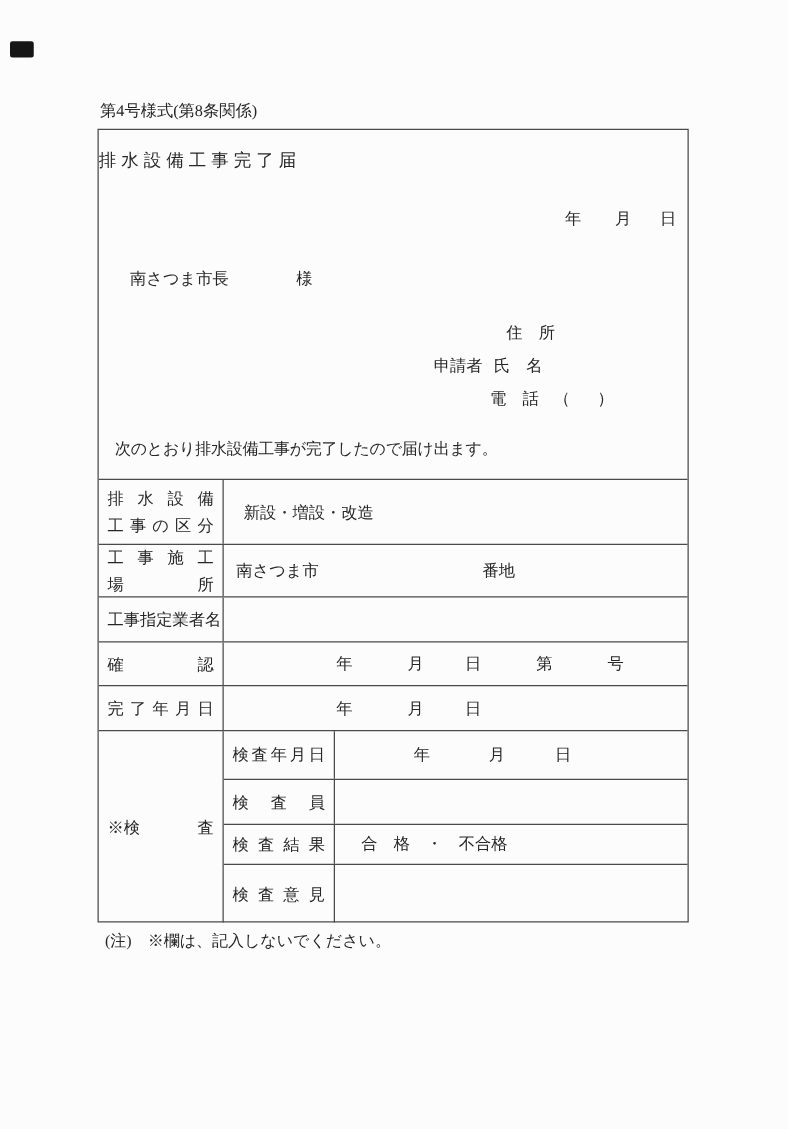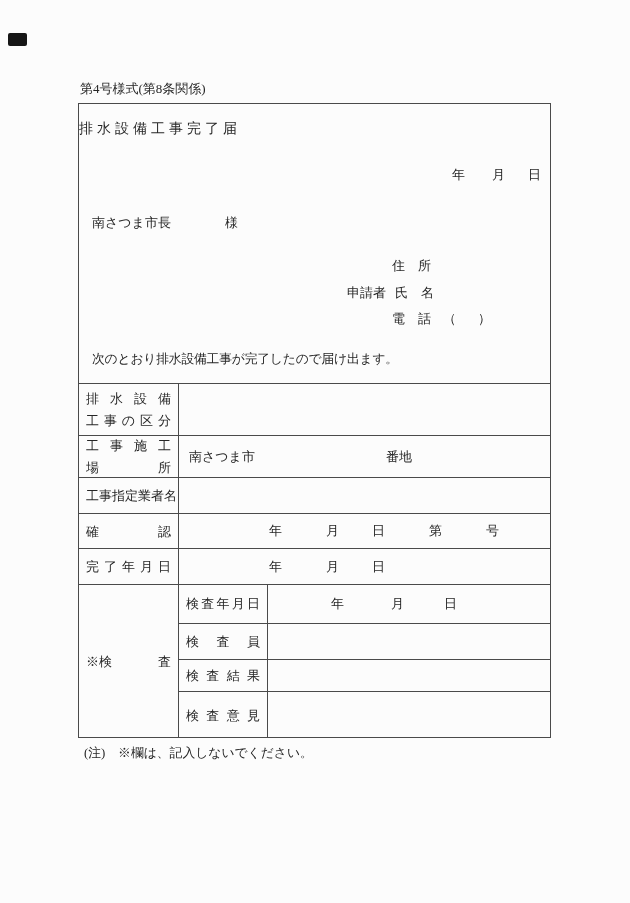--- a/index.html
+++ b/index.html
@@ -9,21 +9,21 @@
     overflow:hidden;
   }
   .scan-mark { position:absolute; left:8px; top:33px; width:19px; height:13px; background:#161616; border-radius:2px; }
   .form-number { position:absolute; left:80px; top:80px; font-size:13px; }
   .form-box { position:absolute; left:78px; top:103px; width:473px; height:635px;
     border:1px solid #4a4a4a; box-sizing:border-box; }
   .title { position:absolute; top:16px; left:0; width:100%; 
     font-size:14px; letter-spacing:4px; white-space:nowrap; }
   .date-line { position:absolute; top:62px; left:0; width:100%; height:16px; font-size:13px; }
   .dspan { position:absolute; white-space:nowrap; }
-  .addressee-line { position:absolute; top:110px; left:0; width:100%; height:16px; font-size:13px; }
+  .addressee-line { position:absolute; top:110px; left:12px; width:100%; height:16px; font-size:13px; }
   .applicant-block { position:absolute; top:0; left:0; width:100%; height:100%; font-size:13px; }
   .statement { position:absolute; left:13px; top:247px; font-size:12.8px; letter-spacing:-0.2px; white-space:nowrap;text-align:right; }
 
   .ftable { position:absolute; left:0; top:279px; width:100%; height:355px;
     display:flex; flex-direction:column; font-size:13px; }
   .trow { display:flex; border-top:1px solid #4a4a4a; box-sizing:border-box; }
   .lcell { width:100px; flex:0 0 100px; border-right:1px solid #4a4a4a; box-sizing:border-box;
     padding:0 7px; display:flex; flex-direction:column; justify-content:center; gap:7px; }
   .lline { line-height:15px; }
   .vcell { flex:1; position:relative; display:flex; align-items:center; box-sizing:border-box; }
@@ -55,21 +55,21 @@
       <span class="dspan" style="left:413px">月</span>
       <span class="dspan" style="left:449px">日</span>
     </div>
 
     <div class="addressee-line">
       <span class="dspan" style="left:13px">南さつま市長</span>
       <span class="dspan" style="left:146px">様</span>
     </div>
 
     <div class="applicant-block">
-      <span class="dspan" style="left:313px; top:153px">住　所</span>
+      <span class="dspan" style="left:326px; top:153px">住　所</span>
       <span class="dspan" style="left:268px; top:180px">申請者</span>
       <span class="dspan" style="left:316px; top:180px">氏　名</span>
       <span class="dspan" style="left:313px; top:206px">電　話</span>
       <span class="dspan" style="left:364px; top:206px">（</span>
       <span class="dspan" style="left:399px; top:206px">）</span>
     </div>
 
     <div class="statement">次のとおり排水設備工事が完了したので届け出ます。</div>
 
     <div class="ftable">
@@ -82,20 +82,23 @@
               <span>設</span>
               <span>備</span>
             </div>
           <div class="lline js-justify flexjust">
               <span>工</span>
               <span>事</span>
               <span>の</span>
               <span>区</span>
               <span>分</span>
             </div>
+        </div>
+        <div class="vcell" style="padding-left:16px">
+          <span>新設・増設・改造</span>
         </div>
       </div>
 
       <div class="trow" style="height:42px">
         <div class="lcell">
           <div class="lline js-justify flexjust">
               <span>工</span>
               <span>事</span>
               <span>施</span>
               <span>工</span>
@@ -202,20 +205,23 @@
 
           <div class="subrow bt" style="height:33px">
             <div class="slcell">
               <div class="lline js-justify flexjust">
                   <span>検</span>
                   <span>査</span>
                   <span>結</span>
                   <span>果</span>
                 </div>
             </div>
+            <div class="svcell" style="padding-left:21px">
+              <span class="nowrap">合　格　・　不合格</span>
+            </div>
           </div>
 
           <div class="subrow bt" style="height:47px">
             <div class="slcell">
               <div class="lline js-justify flexjust">
                   <span>検</span>
                   <span>査</span>
                   <span>意</span>
                   <span>見</span>
                 </div>

